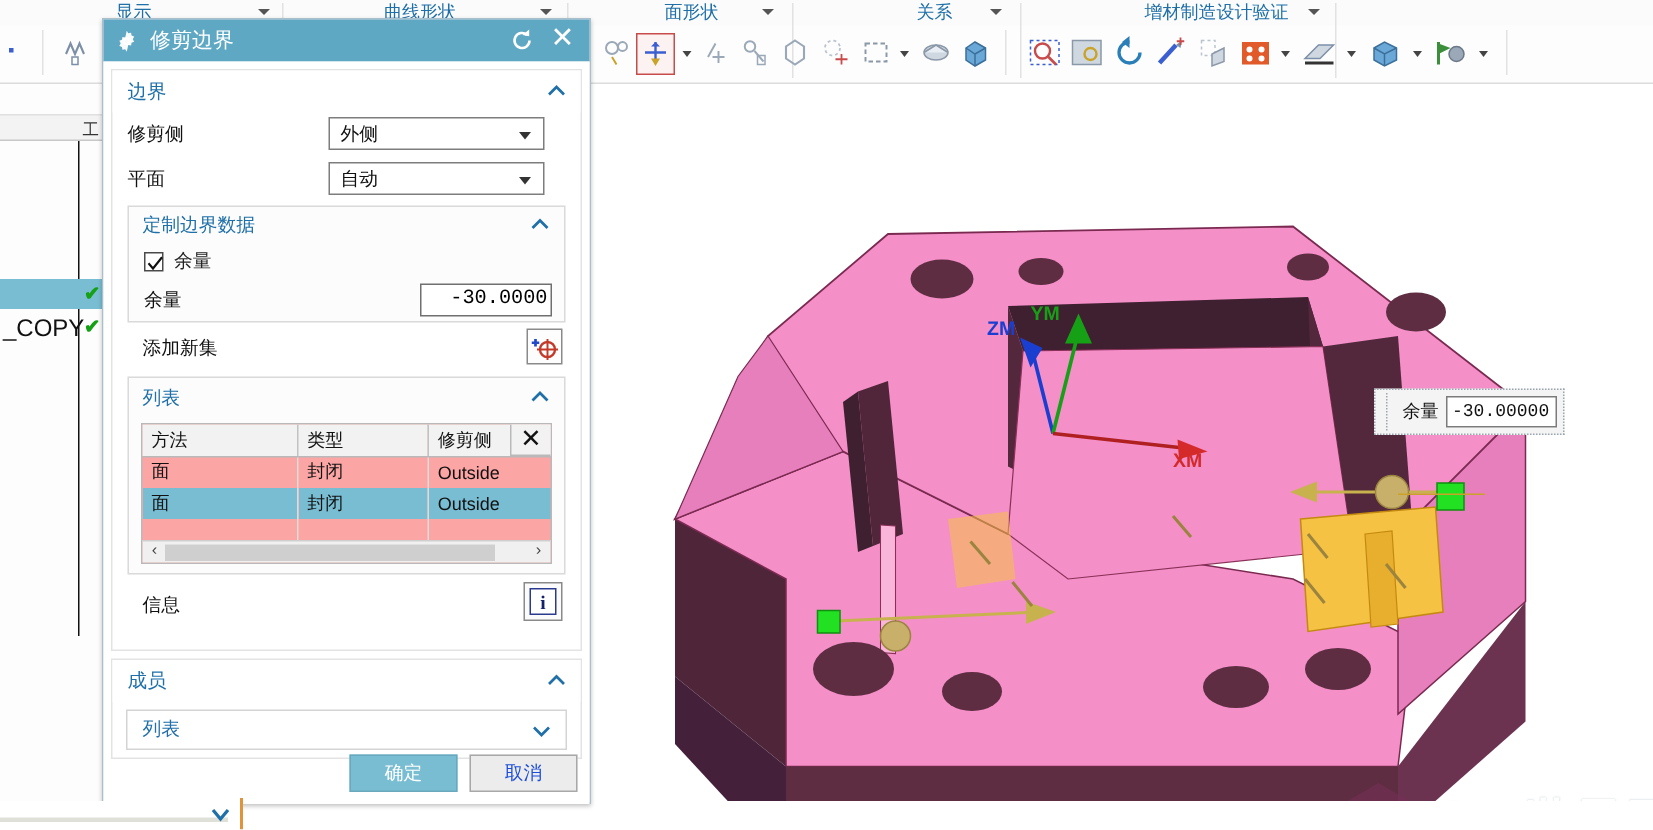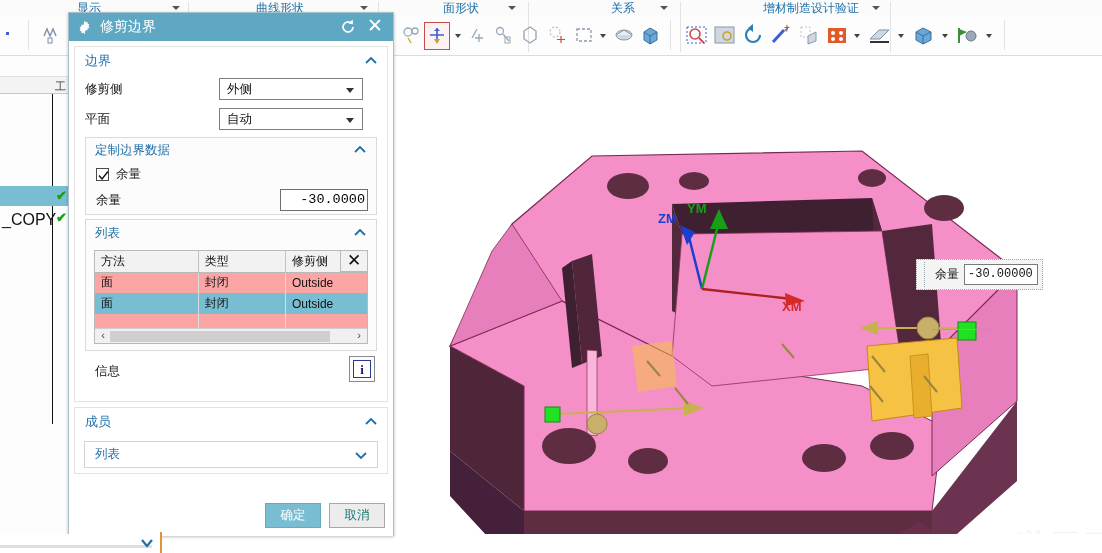--- a/index.html
+++ b/index.html
@@ -147,23 +147,23 @@
     border:1px solid #8a8a8a; background:#fbfbfb; cursor:pointer; }
   #info-btn-inner { position:absolute; left:3px; top:3px; width:18px; height:18px;
     border:1px solid #2a3a8f; background:#fff; color:#16206b; font-weight:bold;
     font-size:13px; text-align:center; line-height:17px; font-family:"Liberation Serif", serif; }
 
   #member-list { margin:5px 9px; height:27px; border:1px solid #d4d4d4; background:#fff;
     position:relative; line-height:25px; padding-left:10px; font-size:12.5px;
     color:#1f6fa8; cursor:pointer; }
 
   #btn-row { position:absolute; right:8px; bottom:8px; display:flex; gap:8px; }
-  .dbtn { width:56px; height:25px; font-size:12.5px; text-align:center; line-height:23px; cursor:pointer; }
+  .dbtn { width:72px; height:25px; font-size:12.5px; text-align:center; line-height:23px; cursor:pointer; }
   #btn-ok { background:#79bdd2; border:1px solid #6aa9bd; color:#ffffff; }
-  #btn-cancel { background:#ececec; border:1px solid #a8a8a8; color:#0f766e; }
+  #btn-cancel { background:#ececec; border:1px solid #a8a8a8; color:#1d4ed8; }
 
   #below-chev { position:absolute; left:140px; top:537px; width:14px; height:12px; }
   #bottom-strip { position:absolute; left:0; top:534px; width:160px; height:19px; background:#fff; }
   #bottom-bar { position:absolute; left:0; top:545px; width:152px; height:3px; background:#dfe0d8; }
   #right-orange { position:absolute; left:160px; top:532px; width:2px; height:21px; background:#e0933a; }
 </style>
 </head>
 <body>
 
 <div id="ribbon">
@@ -521,20 +521,30 @@
               </svg>
             </div>
             <span style="font-size:12.5px;">余量</span>
           </div>
           <div id="yuliang-row">
             <span class="flabel">余量</span>
             <div id="yuliang-input">-30.0000</div>
           </div>
         </div>
 
+        <div id="addset-row" style="margin-left:0;margin-right:0;">
+          <span class="flabel">添加新集</span>
+          <div id="addset-btn">
+            <svg width="22" height="22" viewBox="0 0 22 22">
+              <path d="M5 6 L5 11 M2.5 8.5 L7.5 8.5" stroke="#2348c8" stroke-width="1.8"></path>
+              <circle cx="13" cy="13" r="5" fill="none" stroke="#c43a2a" stroke-width="1.6"></circle>
+              <path d="M13 6 L13 20 M6 13 L20 13" stroke="#c43a2a" stroke-width="1.3"></path>
+            </svg>
+          </div>
+        </div>
 
         <div class="subsec" style="margin-left:0;margin-right:0;">
           <div class="subsec-head" style="height:26px;line-height:26px;">
             <span>列表</span>
             <svg class="chev" style="top:7px;" viewBox="0 0 12 12">
               <path d="M1 8 L6 3 L11 8" fill="none" stroke="#1f6fa8" stroke-width="1.8"></path>
             </svg>
           </div>
 
           <div id="tbl-wrap">

